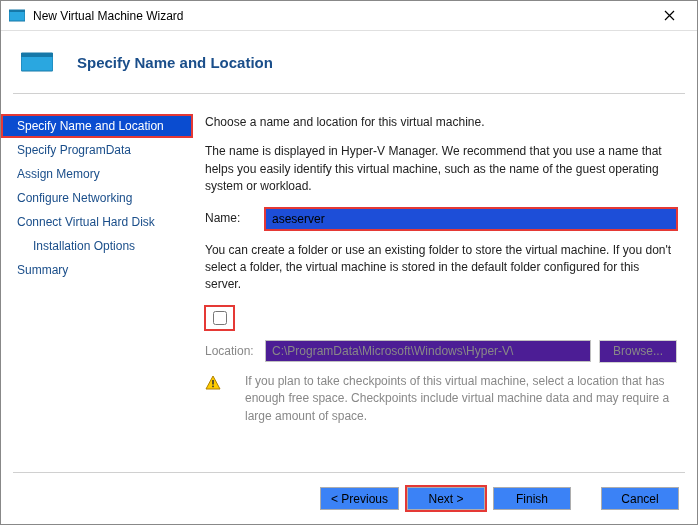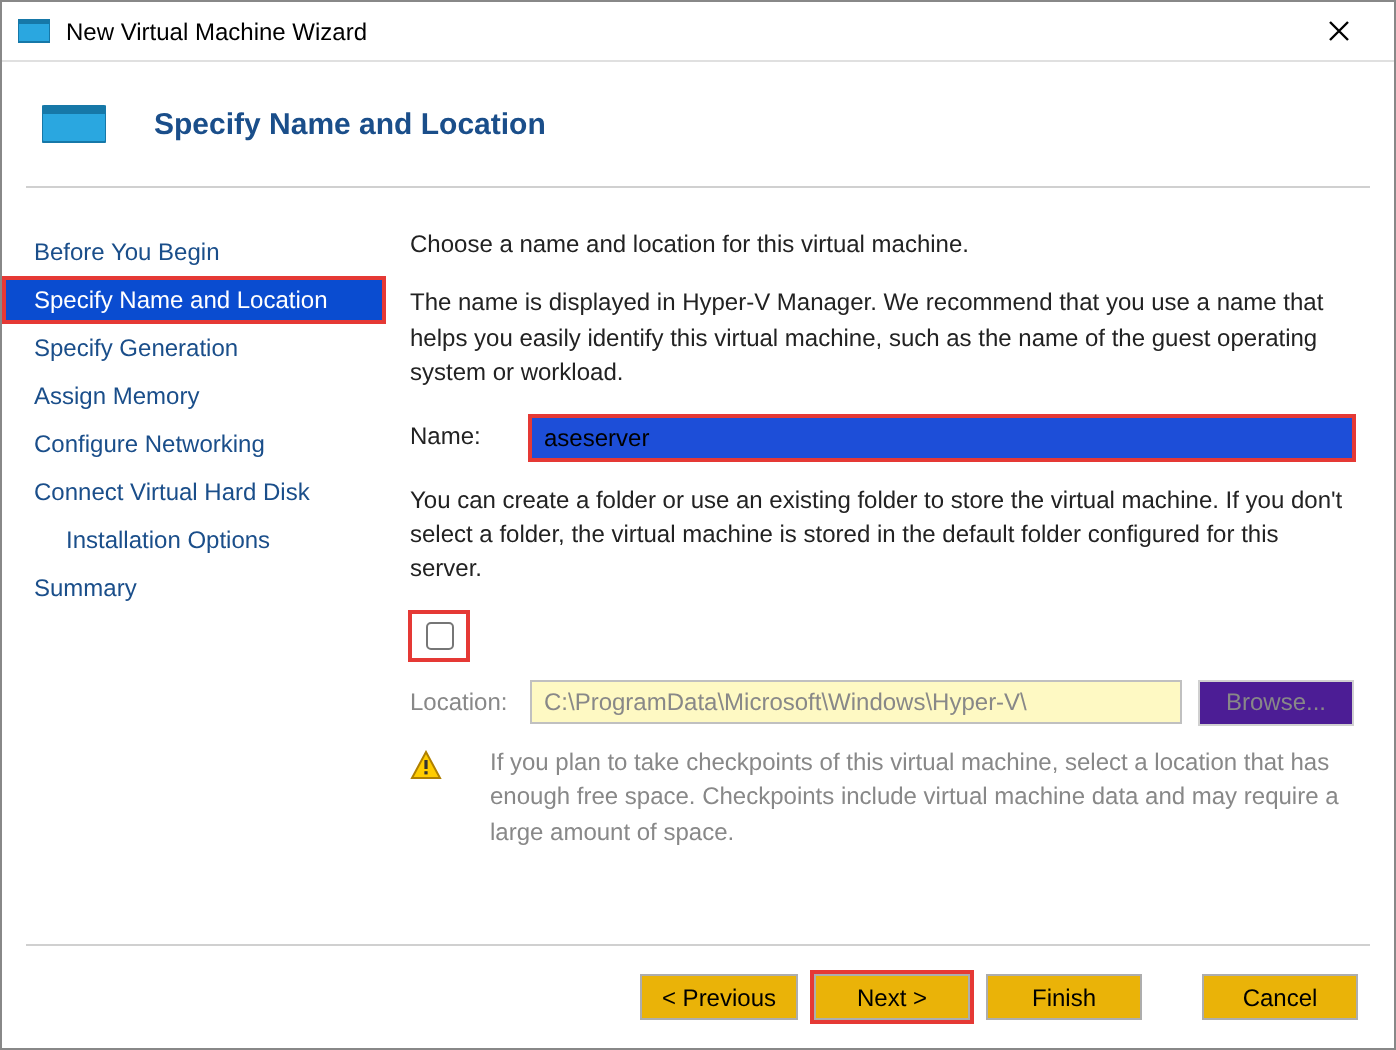--- a/index.html
+++ b/index.html
@@ -96,27 +96,27 @@
     padding: 2px 6px;
     font: inherit;
     background: #1d4ed8;
   }
   .hl-red { outline: 2px solid #e53935; outline-offset: -1px; }
   .checkbox-row { display: flex; align-items: center; gap: 6px; margin-bottom: 10px; }
   .checkbox-row input { width: 14px; height: 14px; }
   .disabled-row { display: flex; align-items: center; gap: 8px; margin-bottom: 10px; }
   .disabled-row label { color: #888; min-width: 52px; }
   .disabled-row .text-input {
-    color: #888; border-color: #c0c0c0; background: #fef9c3;
+    color: #888; border-color: #c0c0c0; background: #4c1d95;
   }
   .btn {
     height: 23px;
     min-width: 78px;
     border: 1px solid #adadad;
-    background: #eab308;
+    background: #3b82f6;
     font: inherit;
     padding: 0 10px;
     cursor: pointer;
   }
   .btn:disabled {
     color: #888;
     background: #4c1d95;
     border-color: #d0d0d0;
     cursor: default;
   }
@@ -162,23 +162,22 @@
           <rect x="0" y="3" width="32" height="4" fill="#1678a8"></rect>
         </svg>
     </span>
     <h1>Specify Name and Location</h1>
   </div>
 
   <div class="divider"></div>
 
   <div class="body">
     <div class="sidebar">
-      <div class="sidebar-item">Before You Begin</div>
       <div class="sidebar-item selected">Specify Name and Location</div>
-      <div class="sidebar-item">Specify Generation</div>
+      <div class="sidebar-item">Specify ProgramData</div>
       <div class="sidebar-item">Assign Memory</div>
       <div class="sidebar-item">Configure Networking</div>
       <div class="sidebar-item">Connect Virtual Hard Disk</div>
       <div class="sidebar-item indent">Installation Options</div>
       <div class="sidebar-item">Summary</div>
     </div>
 
     <div class="main">
       <p>Choose a name and location for this virtual machine.</p>
       <p>The name is displayed in Hyper-V Manager. We recommend that you use a name that helps you easily identify this virtual machine, such as the name of the guest operating system or workload.</p>

